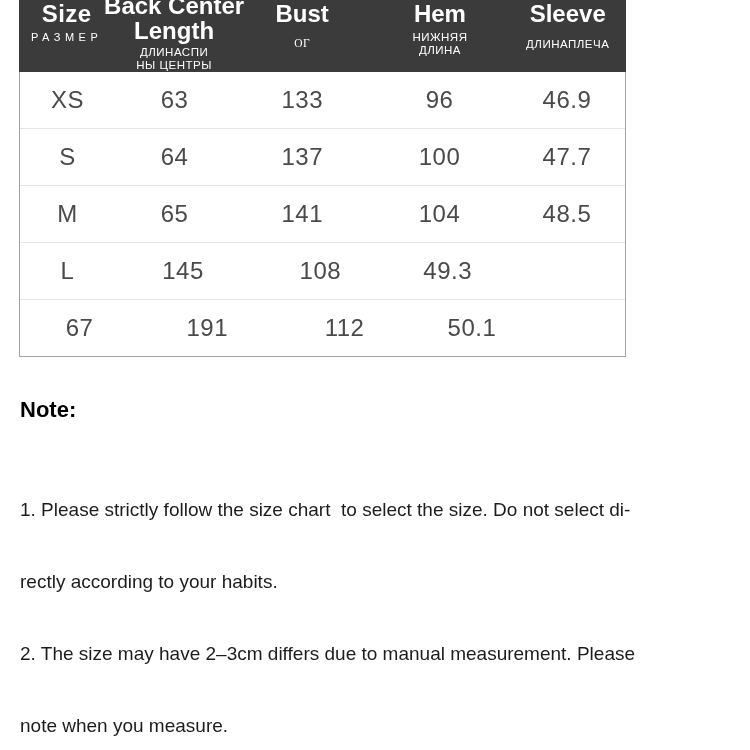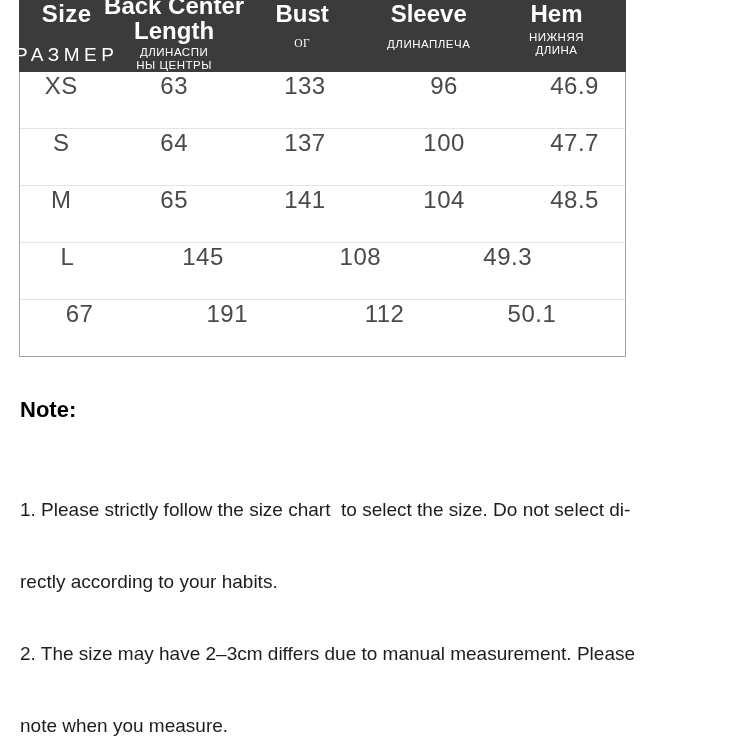--- a/index.html
+++ b/index.html
@@ -39,36 +39,36 @@
   }
   .th .ru {
     font-size: 11.5px;
     line-height: 13px;
     font-weight: 400;
     text-align: center;
     letter-spacing: 0.5px;
     white-space: pre;
   }
   .th.c1 .en { margin-top: 1px; letter-spacing: 0.5px; }
-  .th.c1 .ru { margin-top: 22px; letter-spacing: 4.5px; font-size: 19px; }
+  .th.c1 .ru { margin-top: 5px; letter-spacing: 4.5px; font-size: 11px; }
   .th.c2 .en { margin-top: -7px; }
   .th.c2 .ru { margin-top: 3px; }
   .th.c3 .en { margin-top: 1px; }
   .th.c3 .ru { margin-top: 11px; font-family: Liberation Serif, serif; }
   .th.c4 .en { margin-top: 1px; }
   .th.c4 .ru { margin-top: 5px; }
   .th.c5 .en { margin-top: 1px; }
   .th.c5 .ru { margin-top: 12px; }
 
   .tbody {
     border: 1px solid #a3a3a3;
     border-top: none;
     box-sizing: border-box;
   }
-  .tr { display: flex; height: 56px; align-items: flex-start; gap: 20px; }
+  .tr { display: flex; height: 56px; align-items: center; }
   .tr + .tr { border-top: 1px solid #e4e4e4; }
   .td {
     text-align: center;
     font-size: 24px;
     color: var(--body-text, #4a4a4a);
     letter-spacing: 0.5px;
   }
 
   
   .notes { margin: 40px 0 0 20px; width: 712px; }
@@ -99,27 +99,27 @@
         <span class="ru">РАЗМЕР</span>
       </div>
       <div class="th c2">
         <span class="en"><span>Back Center</span><br><span>Length</span></span>
         <span class="ru"><span>ДЛИНАСПИ</span><br><span>НЫ ЦЕНТРЫ</span></span>
       </div>
       <div class="th c3">
         <span class="en">Bust</span>
         <span class="ru">ОГ</span>
       </div>
+      <div class="th c4">
+        <span class="en">Hem</span>
+        <span class="ru"><span>НИЖНЯЯ</span><br><span>ДЛИНА</span></span>
+      </div>
       <div class="th c5">
         <span class="en">Sleeve</span>
         <span class="ru">ДЛИНАПЛЕЧА</span>
-      </div>
-      <div class="th c4">
-        <span class="en">Hem</span>
-        <span class="ru"><span>НИЖНЯЯ</span><br><span>ДЛИНА</span></span>
       </div>
     </div>
 
     <div class="tbody">
       <div class="tr">
         <div class="td c1">XS</div>
         <div class="td c2">63</div>
         <div class="td c3">133</div>
         <div class="td c4">96</div>
         <div class="td c5">46.9</div>

